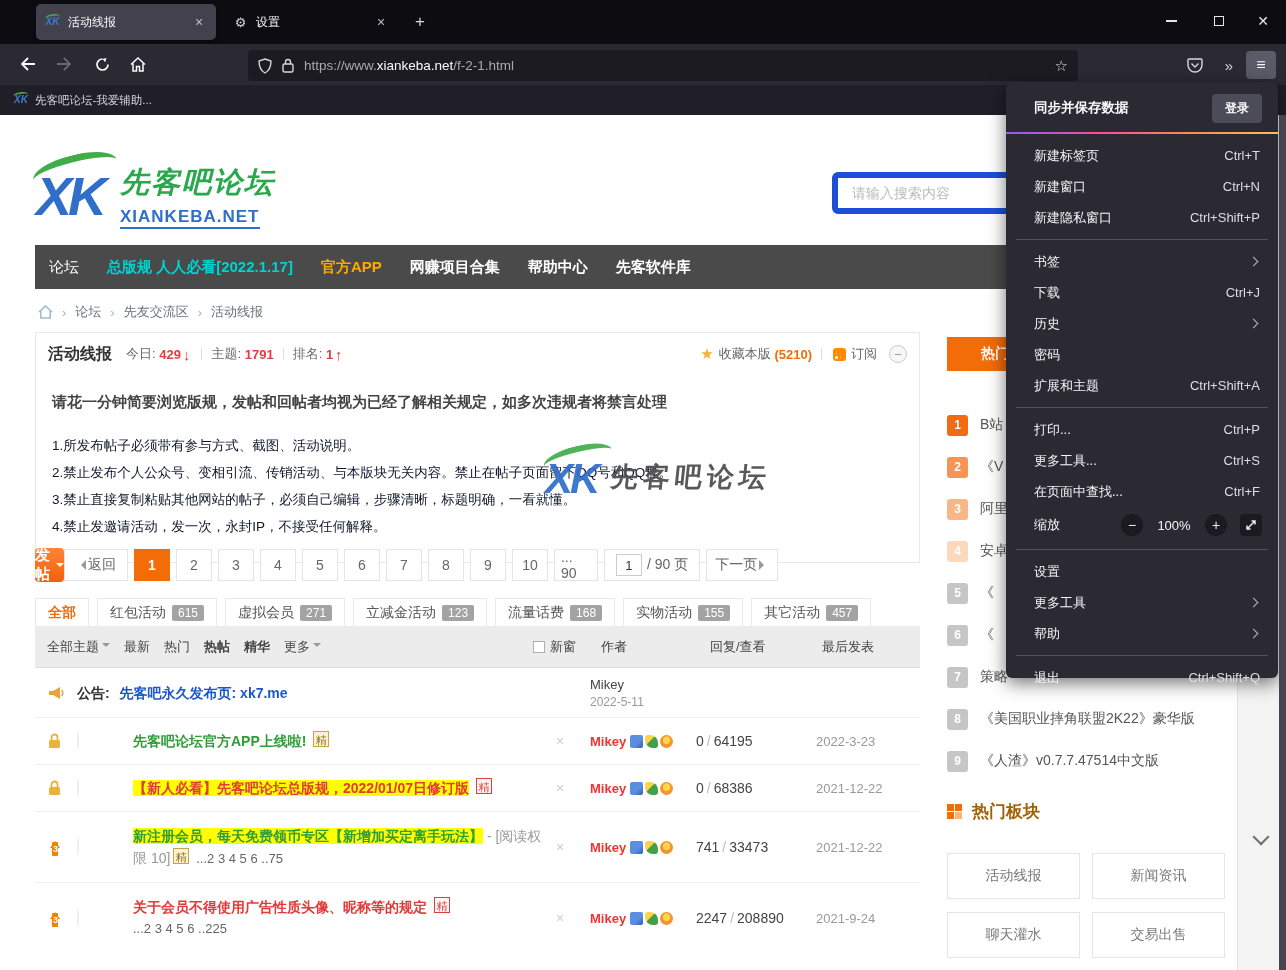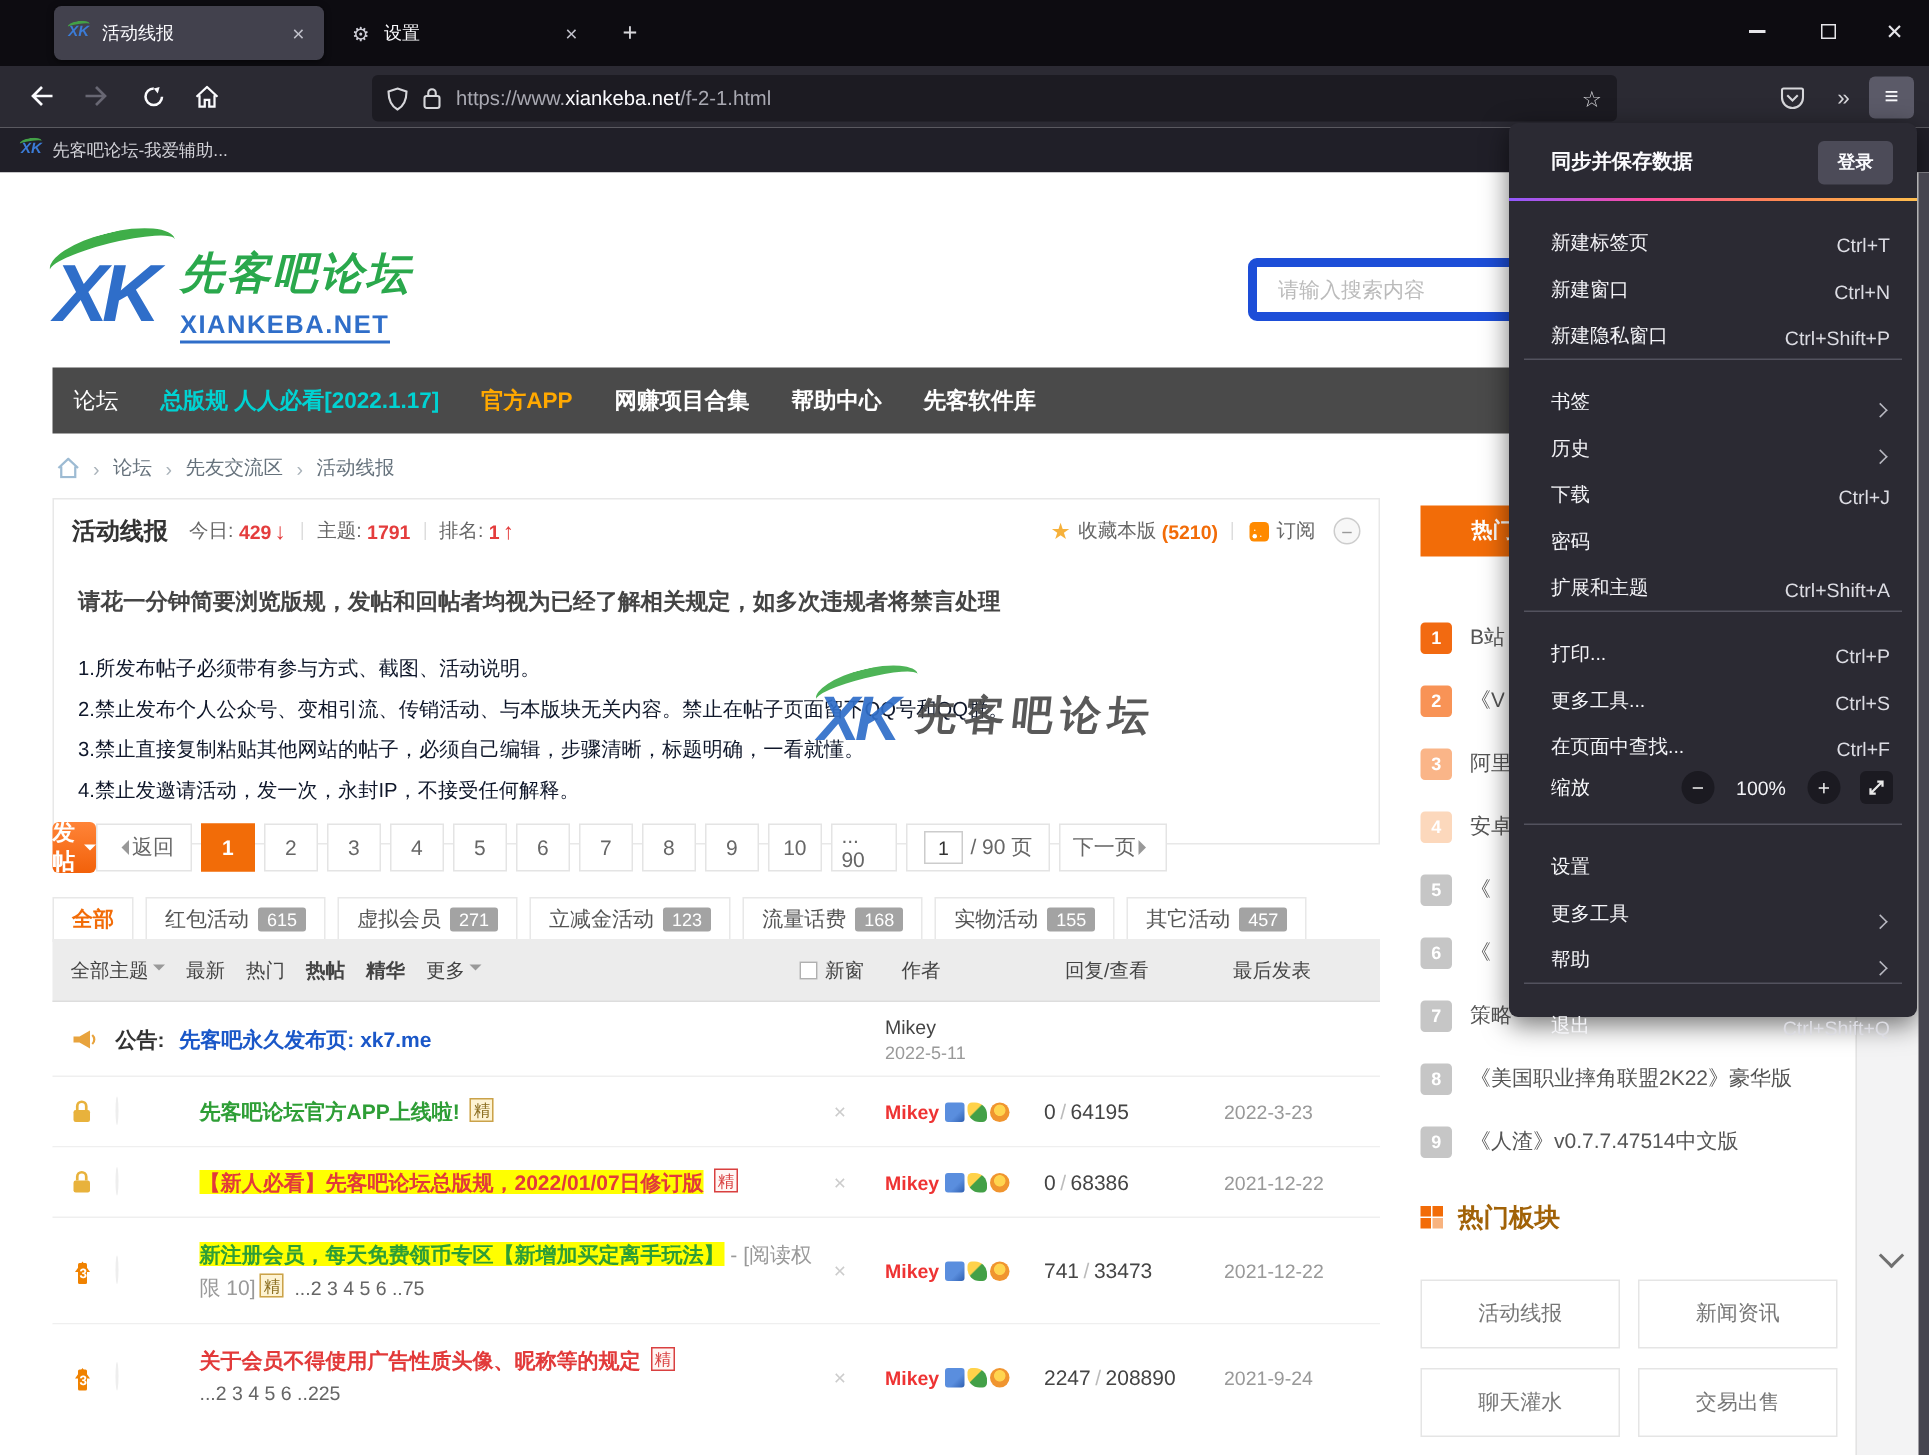--- a/index.html
+++ b/index.html
@@ -157,21 +157,21 @@
   .hbtitle b { font-size:17px; color:#a16207; }
   .boards { position:absolute; left:947px; top:738px; width:290px; display:grid; grid-template-columns:133px 133px; gap:13px 12px; }
   .board { height:46px; border:1px solid #e5e5e5; display:flex; align-items:center; justify-content:center; font-size:14px; color:#777; background:#fff; }
 
   
   .appmenu { position:absolute; left:1006px; top:82px; width:272px; height:596px; background:#2b2a33; border-radius:6px; box-shadow:0 5px 18px rgba(0,0,0,.55); z-index:60; padding:6px 0; color:#fbfbfe; }
   .syncrow { height:40px; display:flex; align-items:center; padding:0 16px 0 28px; }
   .syncrow .slabel { font-size:13.5px; font-weight:bold; flex:1; }
   .loginbtn { background:#4c4b58; border:none; border-radius:4px; color:#fbfbfe; font-size:12px; font-weight:bold; padding:6px 13px; font-family:inherit; }
   .grad { height:2px; margin:4px 0 6px; background:linear-gradient(90deg,#9059ff,#ff4aa2,#ff8a50,#ffbd4f); }
-  .mi { height:31px; display:flex; align-items:flex-end; padding:0 18px 0 28px; font-size:13px; }
+  .mi { height:31px; display:flex; align-items:center; padding:0 18px 0 28px; font-size:13px; }
   .mi .ml { flex:1; color:#f4f4f8; }
   .mi .ms { color:#dcdce3; }
   .chev { width:7px; height:7px; border-right:1.6px solid #b9b9c2; border-top:1.6px solid #b9b9c2; transform:rotate(45deg); margin-right:3px; }
   .msep { height:1px; background:#53525e; margin:6px 10px; }
   .zoomrow { height:36px; display:flex; align-items:center; padding:0 16px 0 28px; font-size:13px; gap:13px; }
   .zoomrow .ml { flex:1; }
   .zbtn { width:22px; height:22px; border-radius:50%; background:#1b1a21; color:#eaeaea; font-size:14px; display:flex; align-items:center; justify-content:center; }
   .zlevel { color:#f4f4f8; min-width:36px; text-align:center; }
   .zfull { width:22px; height:22px; border-radius:4px; background:#1b1a21; display:flex; align-items:center; justify-content:center; }
 </style>
@@ -589,26 +589,26 @@
     <div class="mi">
         <span class="ml">新建隐私窗口</span>
         <span class="ms">Ctrl+Shift+P</span>
       </div>
     <div class="msep"></div>
     <div class="mi">
         <span class="ml">书签</span>
         <span class="chev"></span>
       </div>
     <div class="mi">
+        <span class="ml">下载</span>
+        <span class="ms">Ctrl+J</span>
+      </div>
+    <div class="mi">
         <span class="ml">历史</span>
         <span class="chev"></span>
-      </div>
-    <div class="mi">
-        <span class="ml">下载</span>
-        <span class="ms">Ctrl+J</span>
       </div>
     <div class="mi">
         <span class="ml">密码</span>
       </div>
     <div class="mi">
         <span class="ml">扩展和主题</span>
         <span class="ms">Ctrl+Shift+A</span>
       </div>
     <div class="msep"></div>
     <div class="mi">

